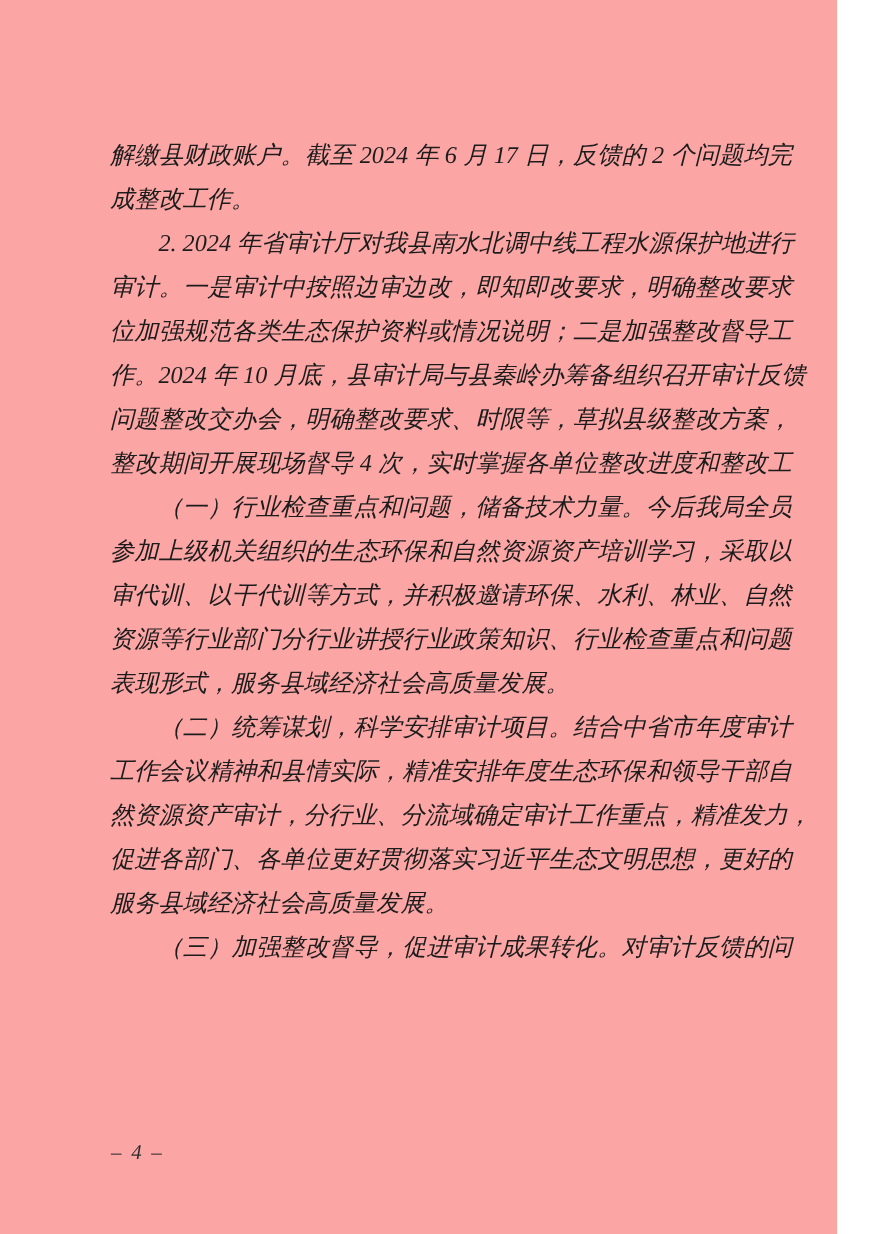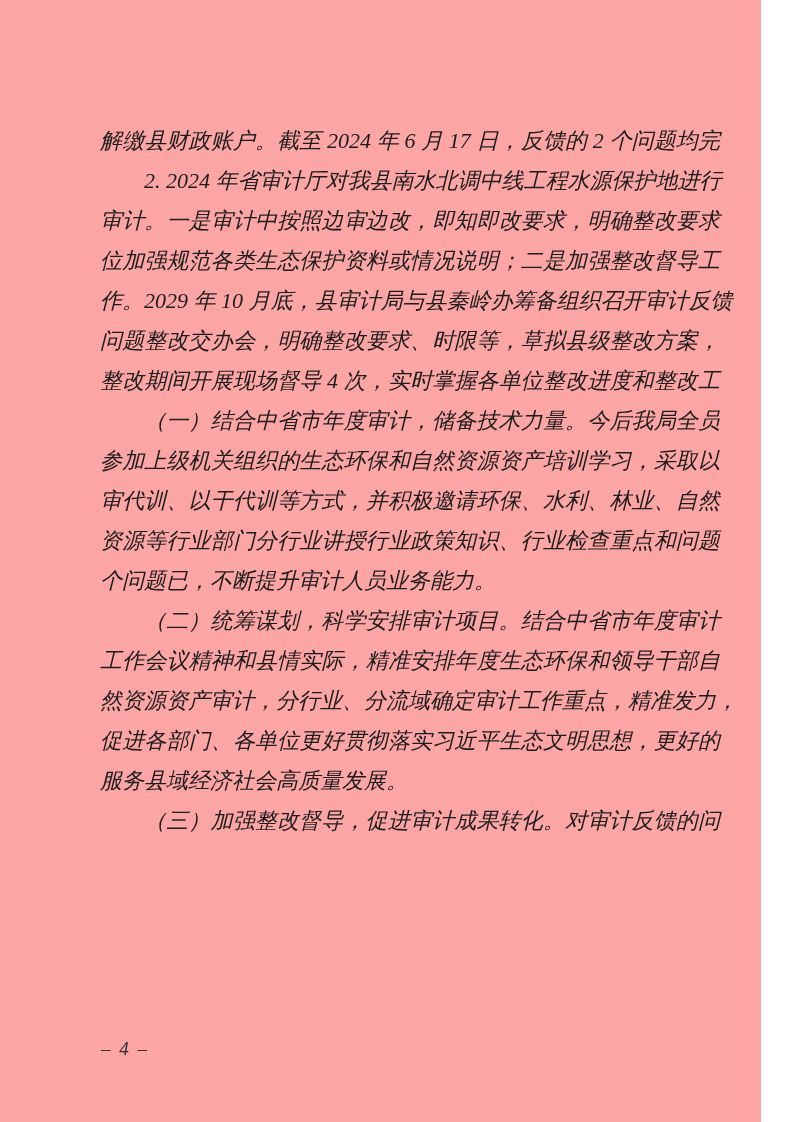--- a/index.html
+++ b/index.html
@@ -57,31 +57,32 @@
     letter-spacing: 2px;
   }
 </style>
 </head>
 <body>
 
 <div class="page">
 
   <div class="doc-body">
     <div class="ln">解缴县财政账户。截至 2024 年 6 月 17 日，反馈的 2 个问题均完</div>
+    <div class="ln sh">成整改工作。</div>
     <div class="ln ind">2. 2024 年省审计厅对我县南水北调中线工程水源保护地进行</div>
     <div class="ln">审计。一是审计中按照边审边改，即知即改要求，明确整改要求</div>
     <div class="ln">位加强规范各类生态保护资料或情况说明；二是加强整改督导工</div>
-    <div class="ln">作。2029 年 10 月底，县审计局与县秦岭办筹备组织召开审计反馈</div>
+    <div class="ln">作。2024 年 10 月底，县审计局与县秦岭办筹备组织召开审计反馈</div>
     <div class="ln">问题整改交办会，明确整改要求、时限等，草拟县级整改方案，</div>
     <div class="ln">整改期间开展现场督导 4 次，实时掌握各单位整改进度和整改工</div>
-    <div class="ln ind">（一）结合中省市年度审计，储备技术力量。今后我局全员</div>
+    <div class="ln ind">（一）行业检查重点和问题，储备技术力量。今后我局全员</div>
     <div class="ln">参加上级机关组织的生态环保和自然资源资产培训学习，采取以</div>
     <div class="ln">审代训、以干代训等方式，并积极邀请环保、水利、林业、自然</div>
     <div class="ln">资源等行业部门分行业讲授行业政策知识、行业检查重点和问题</div>
-    <div class="ln sh">个问题已，不断提升审计人员业务能力。</div>
+    <div class="ln sh">表现形式，服务县域经济社会高质量发展。</div>
     <div class="ln ind">（二）统筹谋划，科学安排审计项目。结合中省市年度审计</div>
     <div class="ln">工作会议精神和县情实际，精准安排年度生态环保和领导干部自</div>
     <div class="ln">然资源资产审计，分行业、分流域确定审计工作重点，精准发力，</div>
     <div class="ln">促进各部门、各单位更好贯彻落实习近平生态文明思想，更好的</div>
     <div class="ln sh">服务县域经济社会高质量发展。</div>
     <div class="ln ind">（三）加强整改督导，促进审计成果转化。对审计反馈的问</div>
   </div>
 
   <div class="page-number">– 4 –</div>
 

